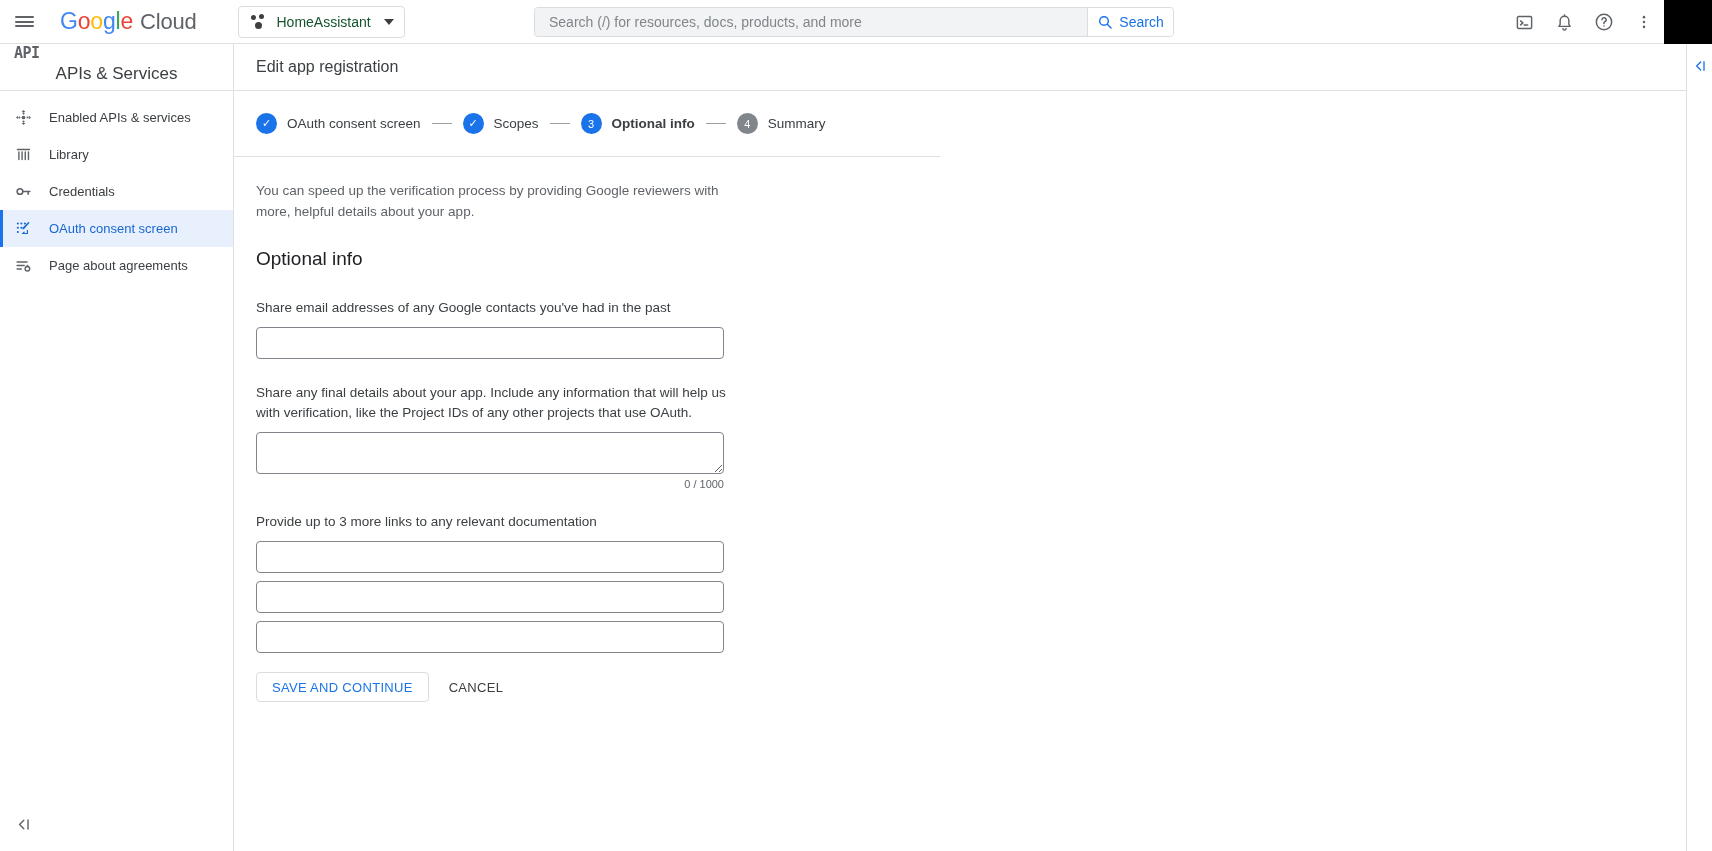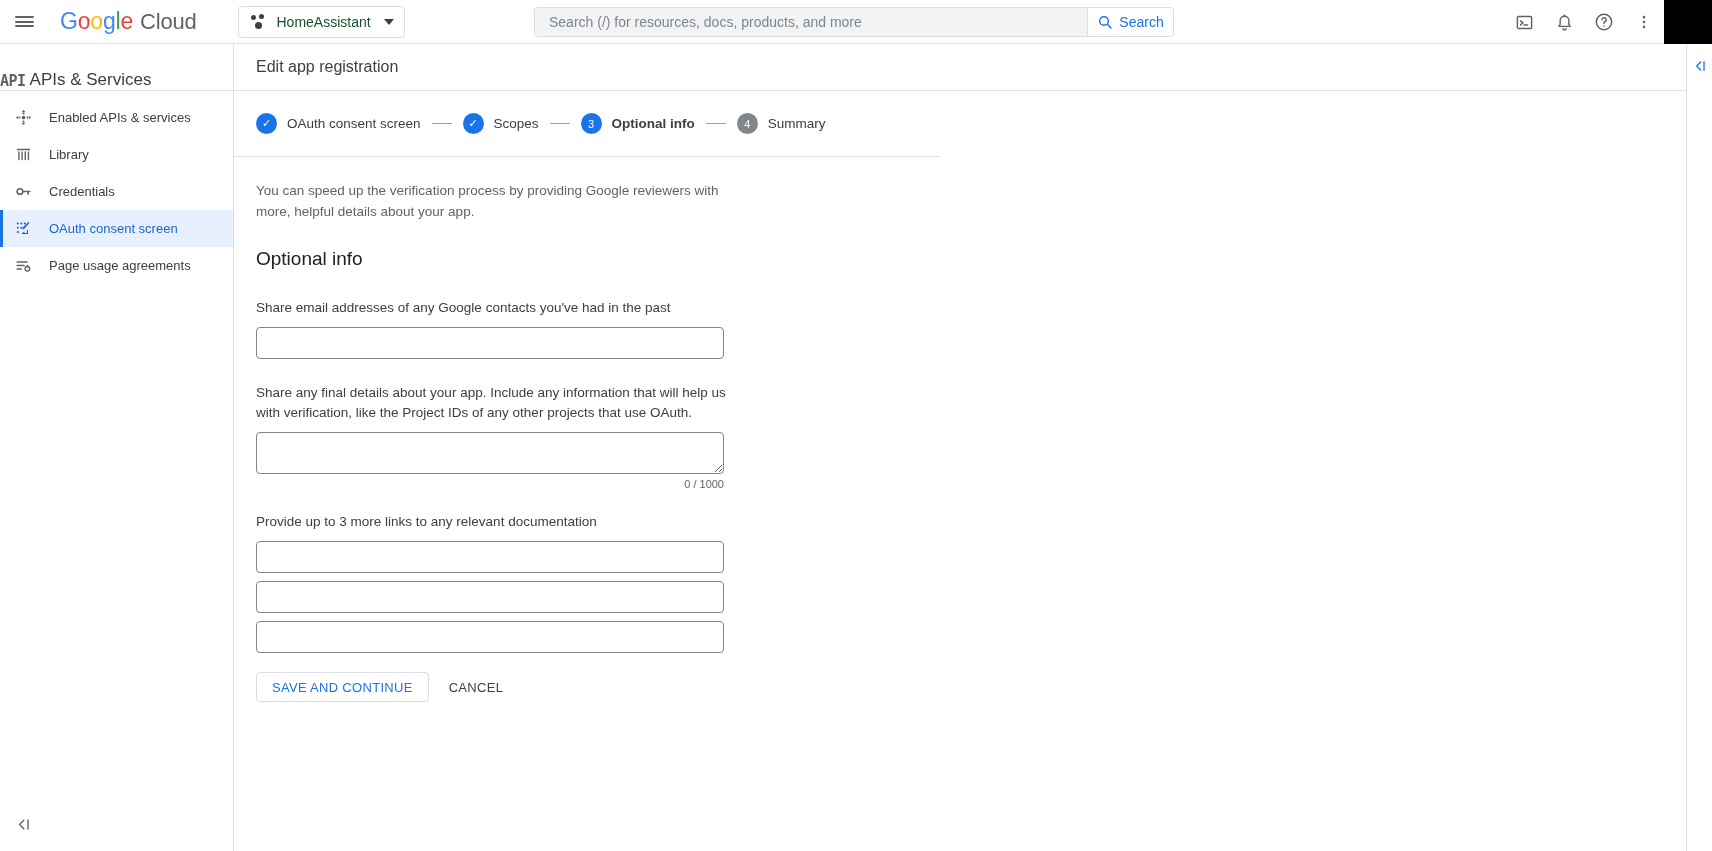--- a/index.html
+++ b/index.html
@@ -144,23 +144,24 @@
     width: 234px;
     min-width: 234px;
     background: #ffffff;
     border-right: 1px solid #e0e0e0;
     position: relative;
     display: flex;
     flex-direction: column;
   }
   .sb-header {
     height: 47px;
-    display: flex; align-items: flex-end;
+    display: flex; align-items: flex-start;
+    padding-left: 14px;
     border-bottom: 1px solid #e0e0e0;
-    gap: 4px;
+    gap: 16px;
   }
   .api-logo {
     font-family: "DejaVu Sans Mono", monospace;
     font-size: 15px;
     font-weight: 700;
     color: #5f6368;
     letter-spacing: -0.5px;
   }
   .sb-title { font-size: 17px; color: #3c4043; margin-top: 20px; }
 
@@ -492,21 +493,21 @@
       <div class="sb-item">
         <span class="sb-icon">
           <svg width="17" height="17" viewBox="0 0 24 24" fill="none" stroke="currentColor" stroke-width="2" stroke-linecap="round">
             <line x1="3" y1="7" x2="17" y2="7"></line>
             <line x1="3" y1="12" x2="13" y2="12"></line>
             <line x1="3" y1="17" x2="9" y2="17"></line>
             <circle cx="17.5" cy="16.5" r="3.2"></circle>
             <line x1="17.5" y1="11.8" x2="17.5" y2="13.3"></line>
           </svg>
         </span>
-        <span>Page usage agreements</span>
+        <span>Page about agreements</span>
       </div>
     </div>
 
     <div class="sb-collapse">
       <svg width="17" height="17" viewBox="0 0 24 24" fill="none" stroke="#5f6368" stroke-width="2" stroke-linecap="round" stroke-linejoin="round">
         <polyline points="11,6 5,12 11,18"></polyline>
         <line x1="17" y1="5.5" x2="17" y2="18.5"></line>
       </svg>
     </div>
   </div>

